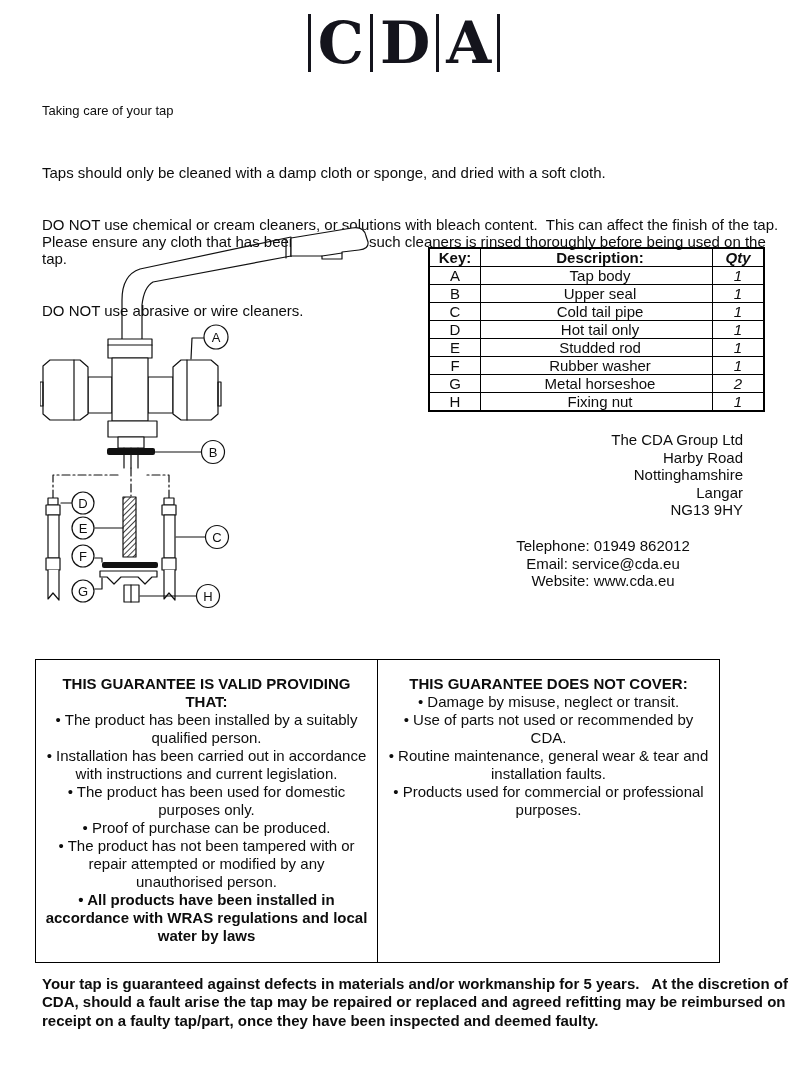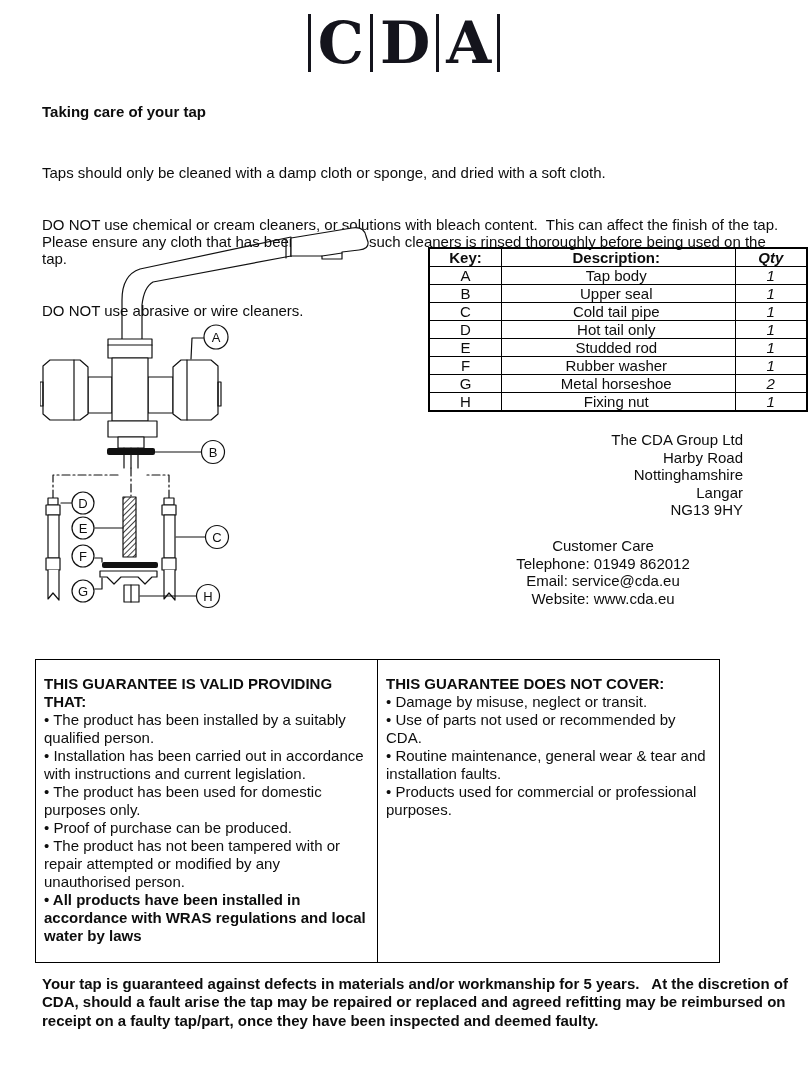--- a/index.html
+++ b/index.html
@@ -7,44 +7,44 @@
     position:relative; width:808px; height:1071px; background:#ffffff;
     font-family:"Liberation Sans", sans-serif; color:#0d0d0d; overflow:hidden;
   }
   
   .logo { position:absolute; top:8px; left:0; right:0; height:70px;
           display:flex; justify-content:center; align-items:center; gap:7px; }
   .logo-bar { width:3px; height:58px; background:#14141c; }
   .logo-letter { font-family:"DejaVu Serif", serif; font-weight:bold; font-size:58px;
                  line-height:58px; color:#14141c; letter-spacing:-1px; }
   
-  .care-heading { position:absolute; left:42px; top:103px; font-size:15px; font-weight:bold; }
+  .care-heading { position:absolute; left:42px; top:103px; font-size:13px; font-weight:normal; }
   .care-text { position:absolute; left:42px; top:130px; width:752px; font-size:15px;
                line-height:17.2px; white-space:pre-wrap; }
   
   .diagram { position:absolute; left:40px; top:225px; }
   .diagram text { font-family:"Liberation Sans", sans-serif; font-size:13px; fill:#111; }
   
   .parts-table { position:absolute; left:428px; top:247px; border-collapse:collapse;
                  border:2px solid #000; font-size:15px; }
-  .parts-table th, .parts-table td { border:1.5px solid #000; height:17px; padding:0 12px;
+  .parts-table th, .parts-table td { border:1.5px solid #000; height:17px; padding:0 1px;
                  line-height:16px; vertical-align:middle; }
   .parts-table th { font-weight:bold; }
   .col-key   { width:48px; text-align:center; }
   .col-desc  { width:222px; text-align:center; padding-left:8px !important; }
   .col-qty   { width:48px; text-align:center;font-style:italic; }
   
   .address { position:absolute; left:463px; top:431px; width:280px; text-align:right;
              font-size:15px; line-height:17.5px; }
   .contact { position:absolute; left:463px; top:537px; width:280px; text-align:center;
              font-size:15px; line-height:17.5px; }
   
   .gbox { position:absolute; left:35px; top:659px; width:685px; height:304px;
           border:1.5px solid #000; box-sizing:border-box; display:flex; }
-  .gcol { box-sizing:border-box; padding:15px 8px 0 8px; font-size:15px; line-height:18px; }
+  .gcol { box-sizing:border-box; padding:15px 8px 0 8px; font-size:15px; line-height:18px;text-align:center; }
   .gcol-left  { width:342px; border-right:1.5px solid #000; }
   .gcol-right { flex:1; }
   .ghead { font-weight:bold; }
   .gbullet { }
   .gbold { font-weight:bold; }
   
   .footer-note { position:absolute; left:42px; top:975px; width:752px; font-size:15px;
                  font-weight:bold; line-height:18.3px; white-space:pre-wrap; }
 </style>
 </head>
@@ -217,21 +217,20 @@
 
   <div class="address">
     <div>The CDA Group Ltd</div>
     <div>Harby Road</div>
     <div>Nottinghamshire</div>
     <div>Langar</div>
     <div>NG13 9HY</div>
   </div>
 
   <div class="contact">
-    <div>Customer Care</div>
     <div>Telephone: 01949 862012</div>
     <div>Email: service@cda.eu</div>
     <div>Website: www.cda.eu</div>
   </div>
 
   <div class="gbox">
     <div class="gcol gcol-left">
       <div class="ghead">THIS GUARANTEE IS VALID PROVIDING THAT:</div>
       <div class="gbullet">• The product has been installed by a suitably qualified person.</div>
       <div class="gbullet">• Installation has been carried out in accordance with instructions and current legislation.</div>

